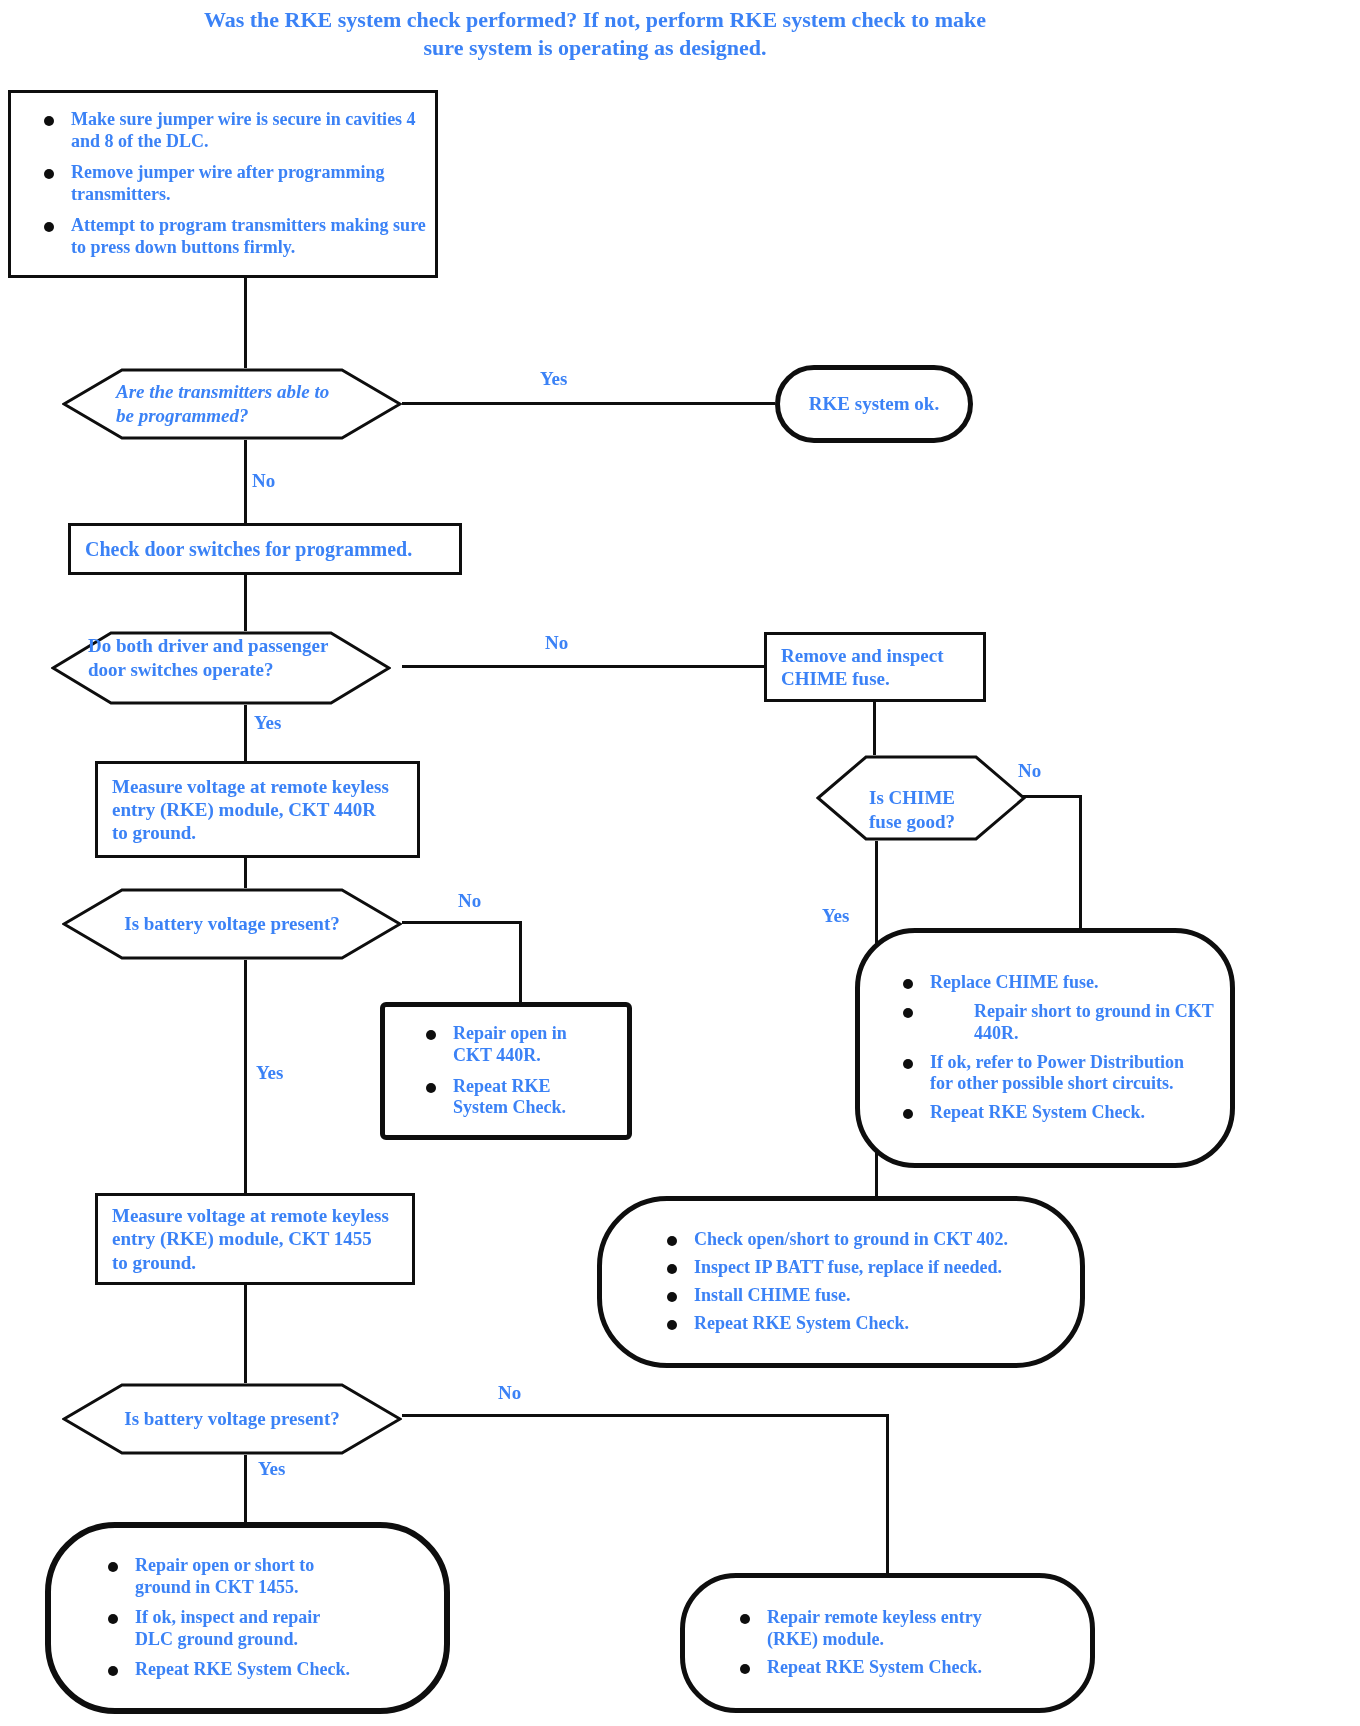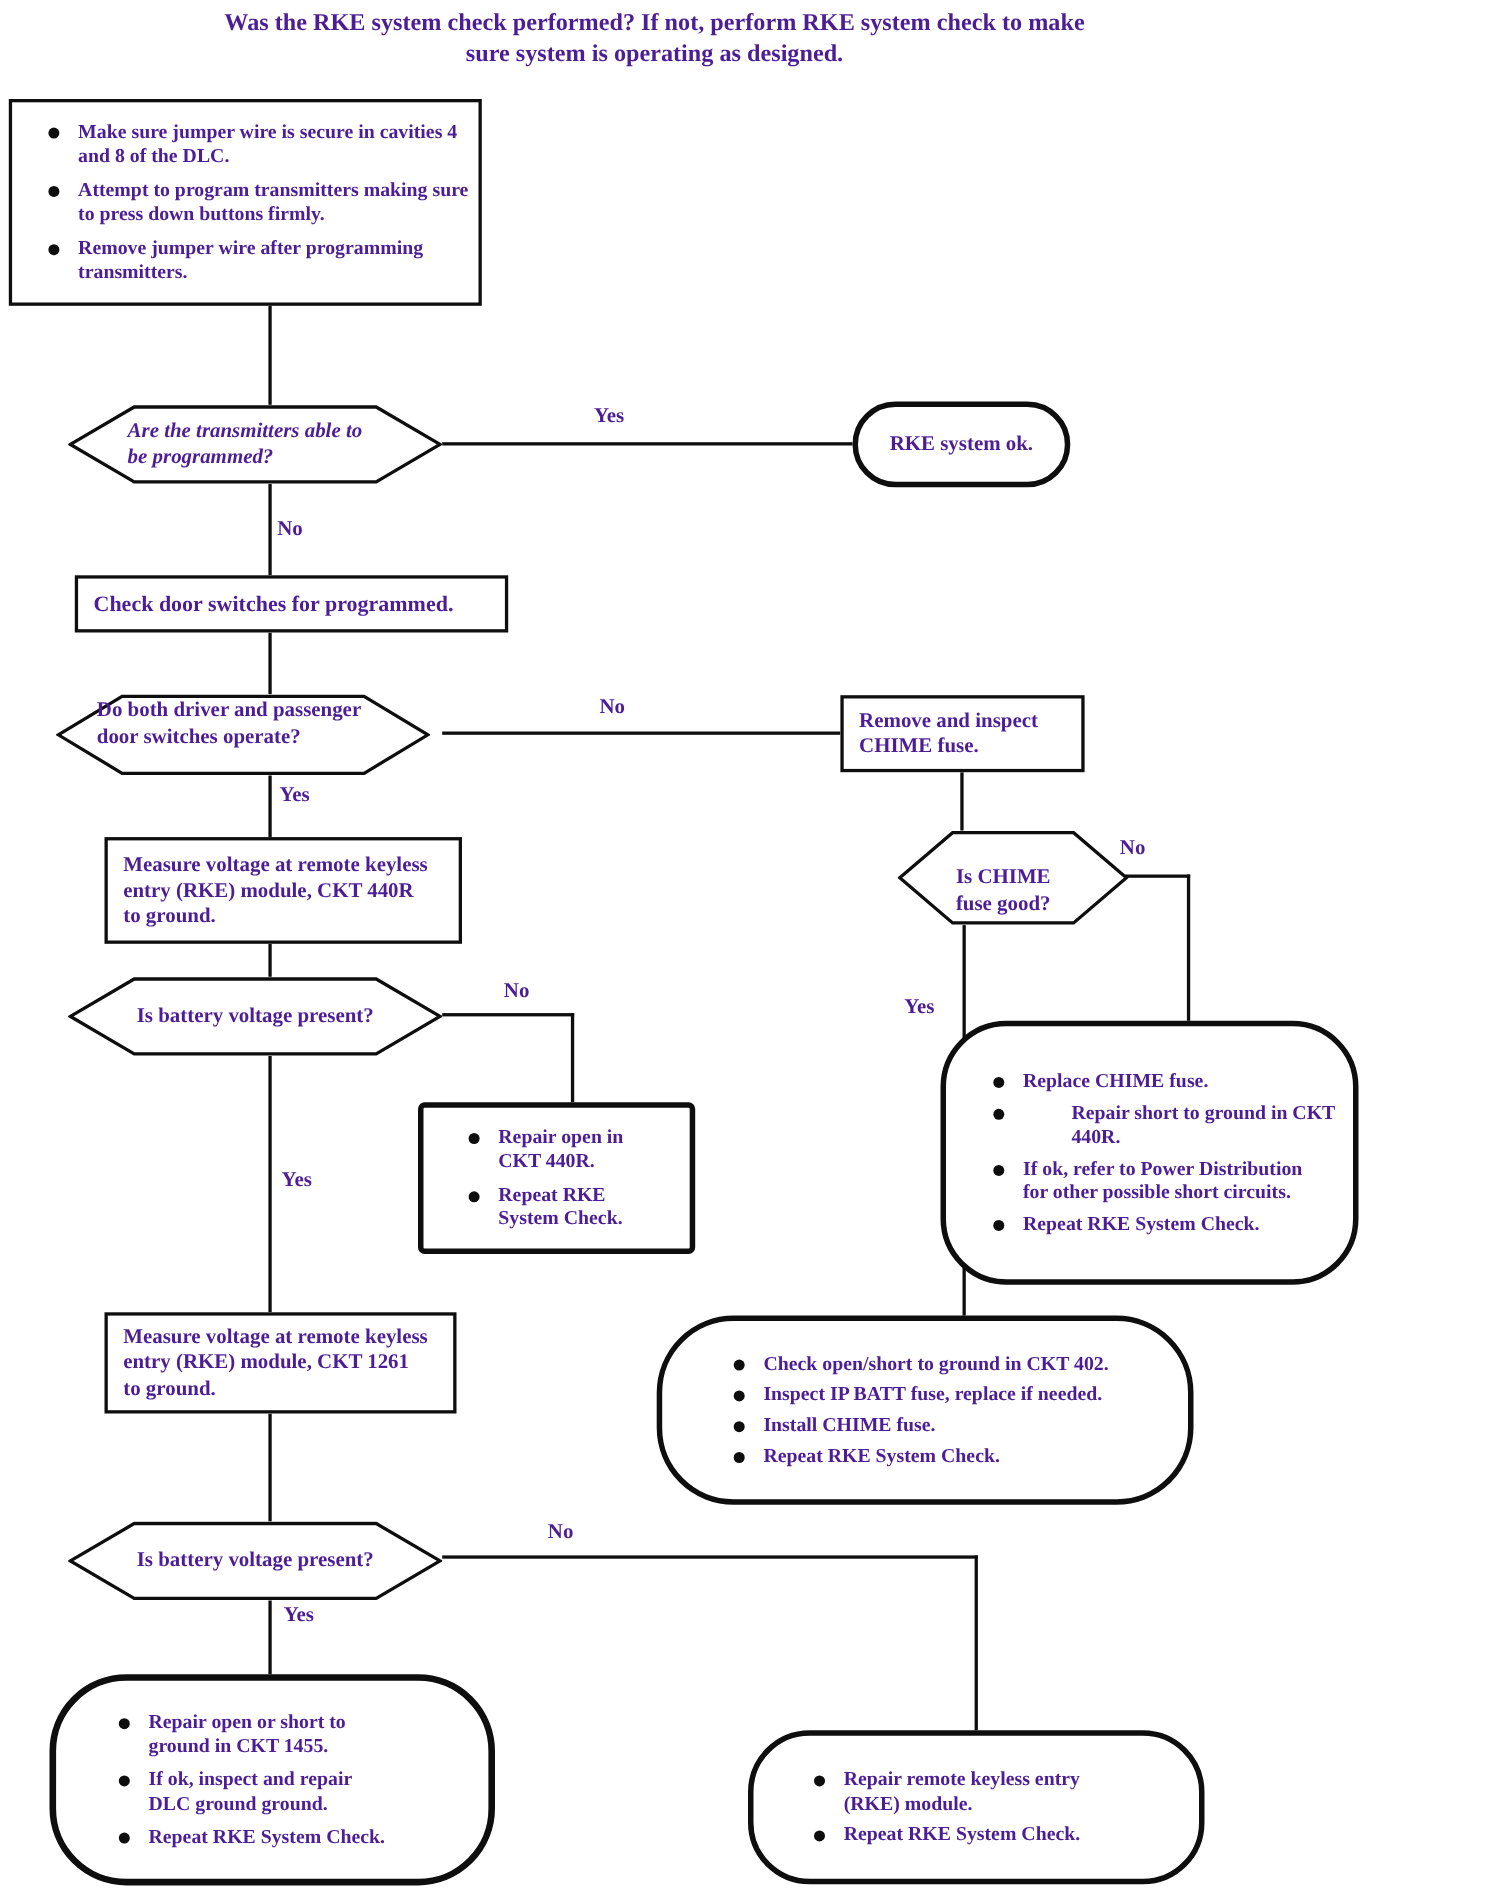--- a/index.html
+++ b/index.html
@@ -1,17 +1,17 @@
 <!DOCTYPE html>
 <html><head>
 <meta charset="utf-8">
 <style>
   html,body{margin:0;padding:0;background:#fff;}
   #page{position:relative;width:1360px;height:1726px;background:#fff;
-        font-family:"Liberation Serif","DejaVu Serif",serif;color:#4c1d95;}
+        font-family:"Liberation Serif","DejaVu Serif",serif;color:#3b82f6;}
   .title{position:absolute;left:195px;top:6px;width:800px;text-align:center;
          font-size:22px;font-weight:bold;line-height:1.25;}
   .node-rect{position:absolute;border:3px solid #0e0e0e;background:#fff;
              display:flex;align-items:center;box-sizing:border-box;}
   .node-rect .txt{font-size:19px;font-weight:bold;line-height:1.22;padding:4px 10px 4px 14px;}
   .node-stadium{position:absolute;border:5px solid #0e0e0e;border-radius:52px;background:#fff;
                 display:flex;align-items:center;box-sizing:border-box;}
   .hex{position:absolute;}
   .hex svg{position:absolute;left:0;top:0;}
   .hex .hex-inner{position:absolute;inset:0;display:flex;align-items:center;justify-content:center;}
@@ -37,27 +37,27 @@
       <div class="brow">
         <div class="bdot">
             <span></span>
           </div>
         <div class="btxt">Make sure jumper wire is secure in cavities 4 and 8 of the DLC.</div>
       </div>
       <div class="brow">
         <div class="bdot">
             <span></span>
           </div>
+        <div class="btxt">Remove jumper wire after programming transmitters.</div>
+      </div>
+      <div class="brow">
+        <div class="bdot">
+            <span></span>
+          </div>
         <div class="btxt">Attempt to program transmitters making sure to press down buttons firmly.</div>
-      </div>
-      <div class="brow">
-        <div class="bdot">
-            <span></span>
-          </div>
-        <div class="btxt">Remove jumper wire after programming transmitters.</div>
       </div>
     </div>
   </div>
 
   <div class="line" style="left:244px;top:278px;width:3px;height:90px;"></div>
   <div class="line" style="left:402px;top:402px;width:373px;height:3px;"></div>
   <div class="line" style="left:244px;top:440px;width:3px;height:83px;"></div>
   <div class="line" style="left:244px;top:575px;width:3px;height:56px;"></div>
   <div class="line" style="left:402px;top:665px;width:362px;height:3px;"></div>
   <div class="line" style="left:244px;top:705px;width:3px;height:56px;"></div>
@@ -210,21 +210,21 @@
       <div class="brow" style="margin:6px 0;">
         <div class="bdot">
             <span></span>
           </div>
         <div class="btxt">Repeat RKE System Check.</div>
       </div>
     </div>
   </div>
 
   <div class="node-rect" style="left:95px;top:1193px;width:320px;height:92px;">
-    <div class="txt" style="width:280px;">Measure voltage at remote keyless entry (RKE) module, CKT 1261 to ground.</div>
+    <div class="txt" style="width:280px;">Measure voltage at remote keyless entry (RKE) module, CKT 1455 to ground.</div>
   </div>
 
   <div class="hex" style="left:62px;top:1383px;width:340px;height:72px;">
     <svg width="340" height="72">
       <polygon points="2,36 60,2 280,2 338,36 280,70 60,70" fill="#fff" stroke="#0e0e0e" stroke-width="3"></polygon>
     </svg>
     <div class="hex-inner">
         <div class="txt">Is battery voltage present?</div>
       </div>
   </div>

